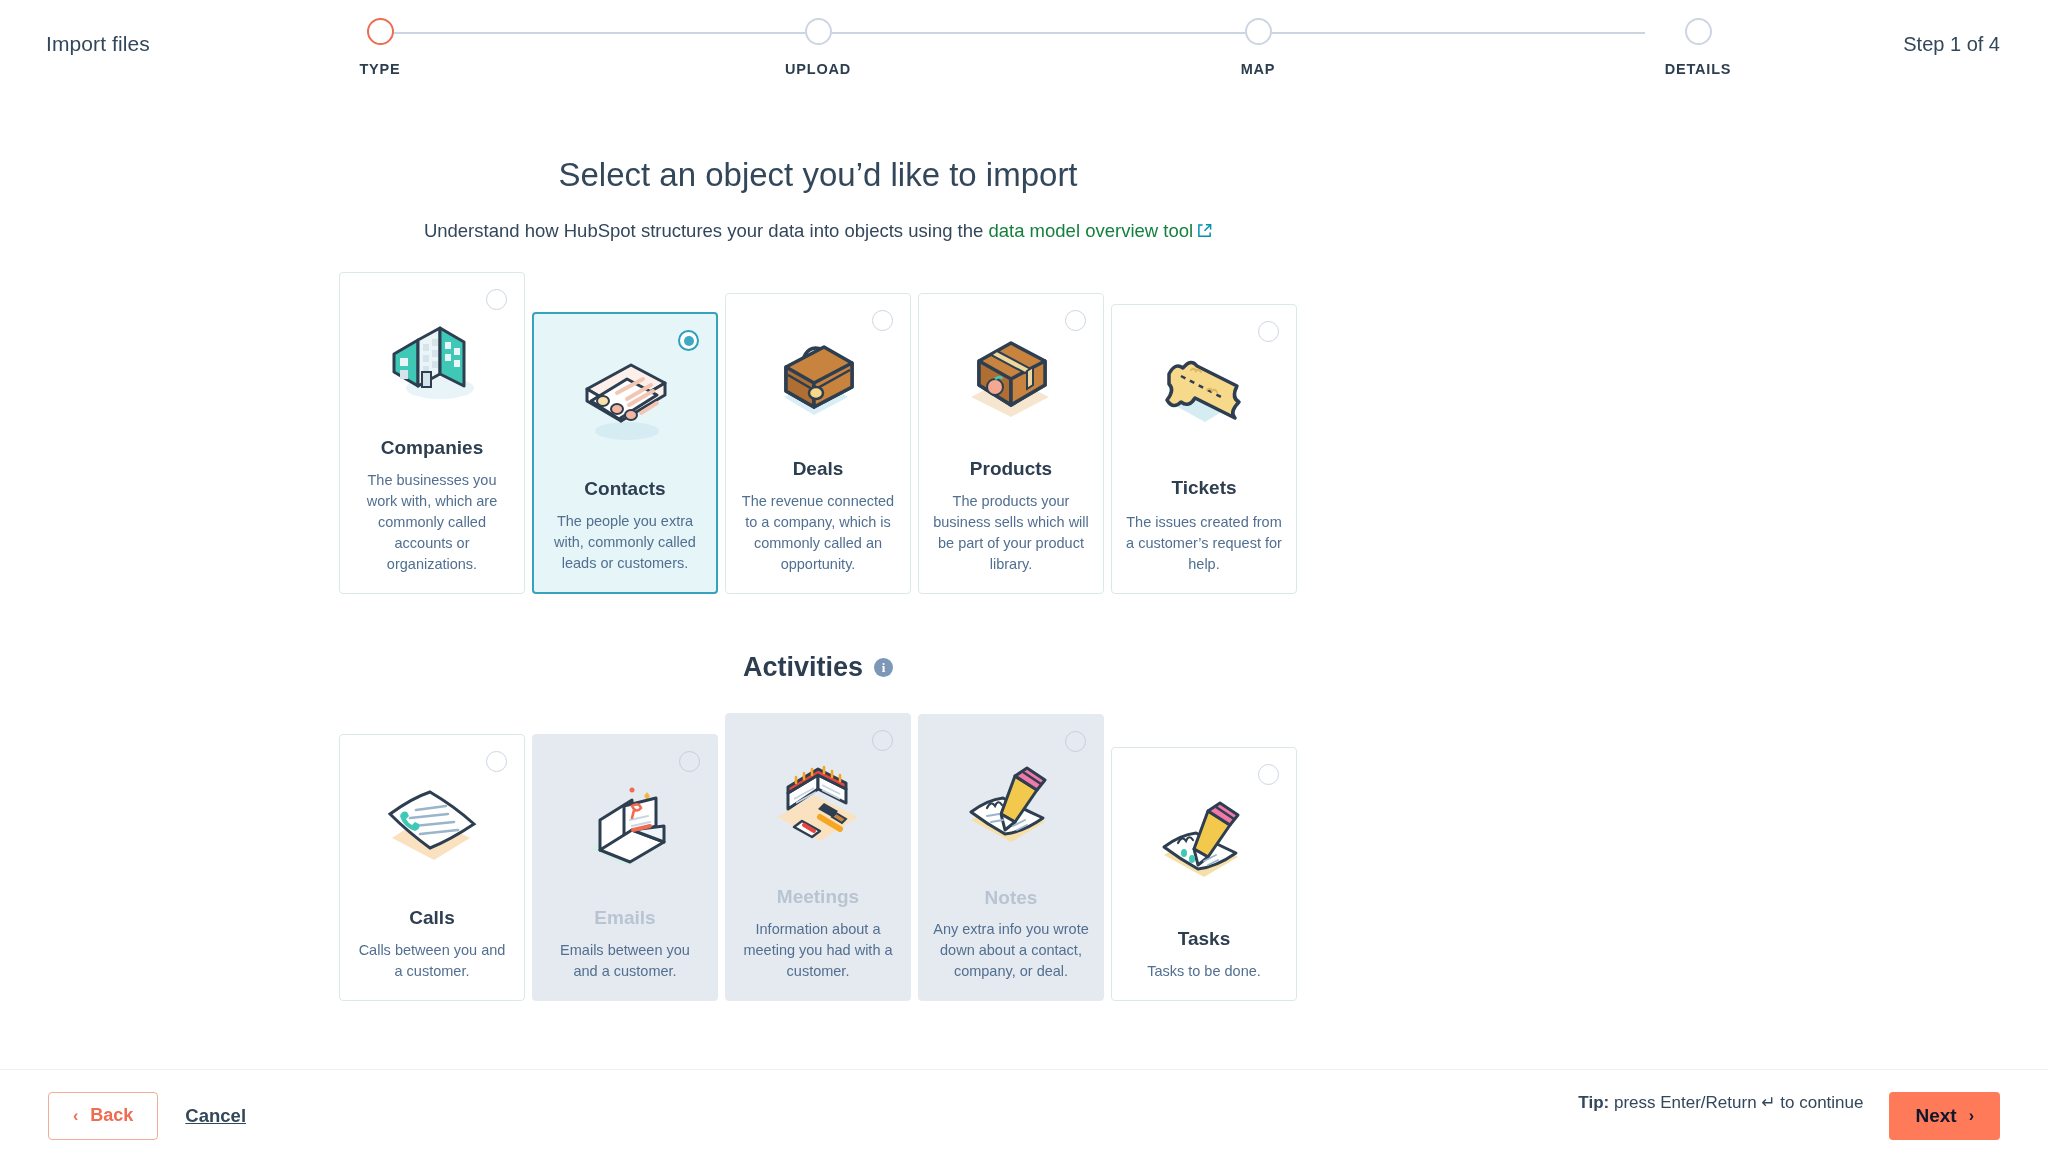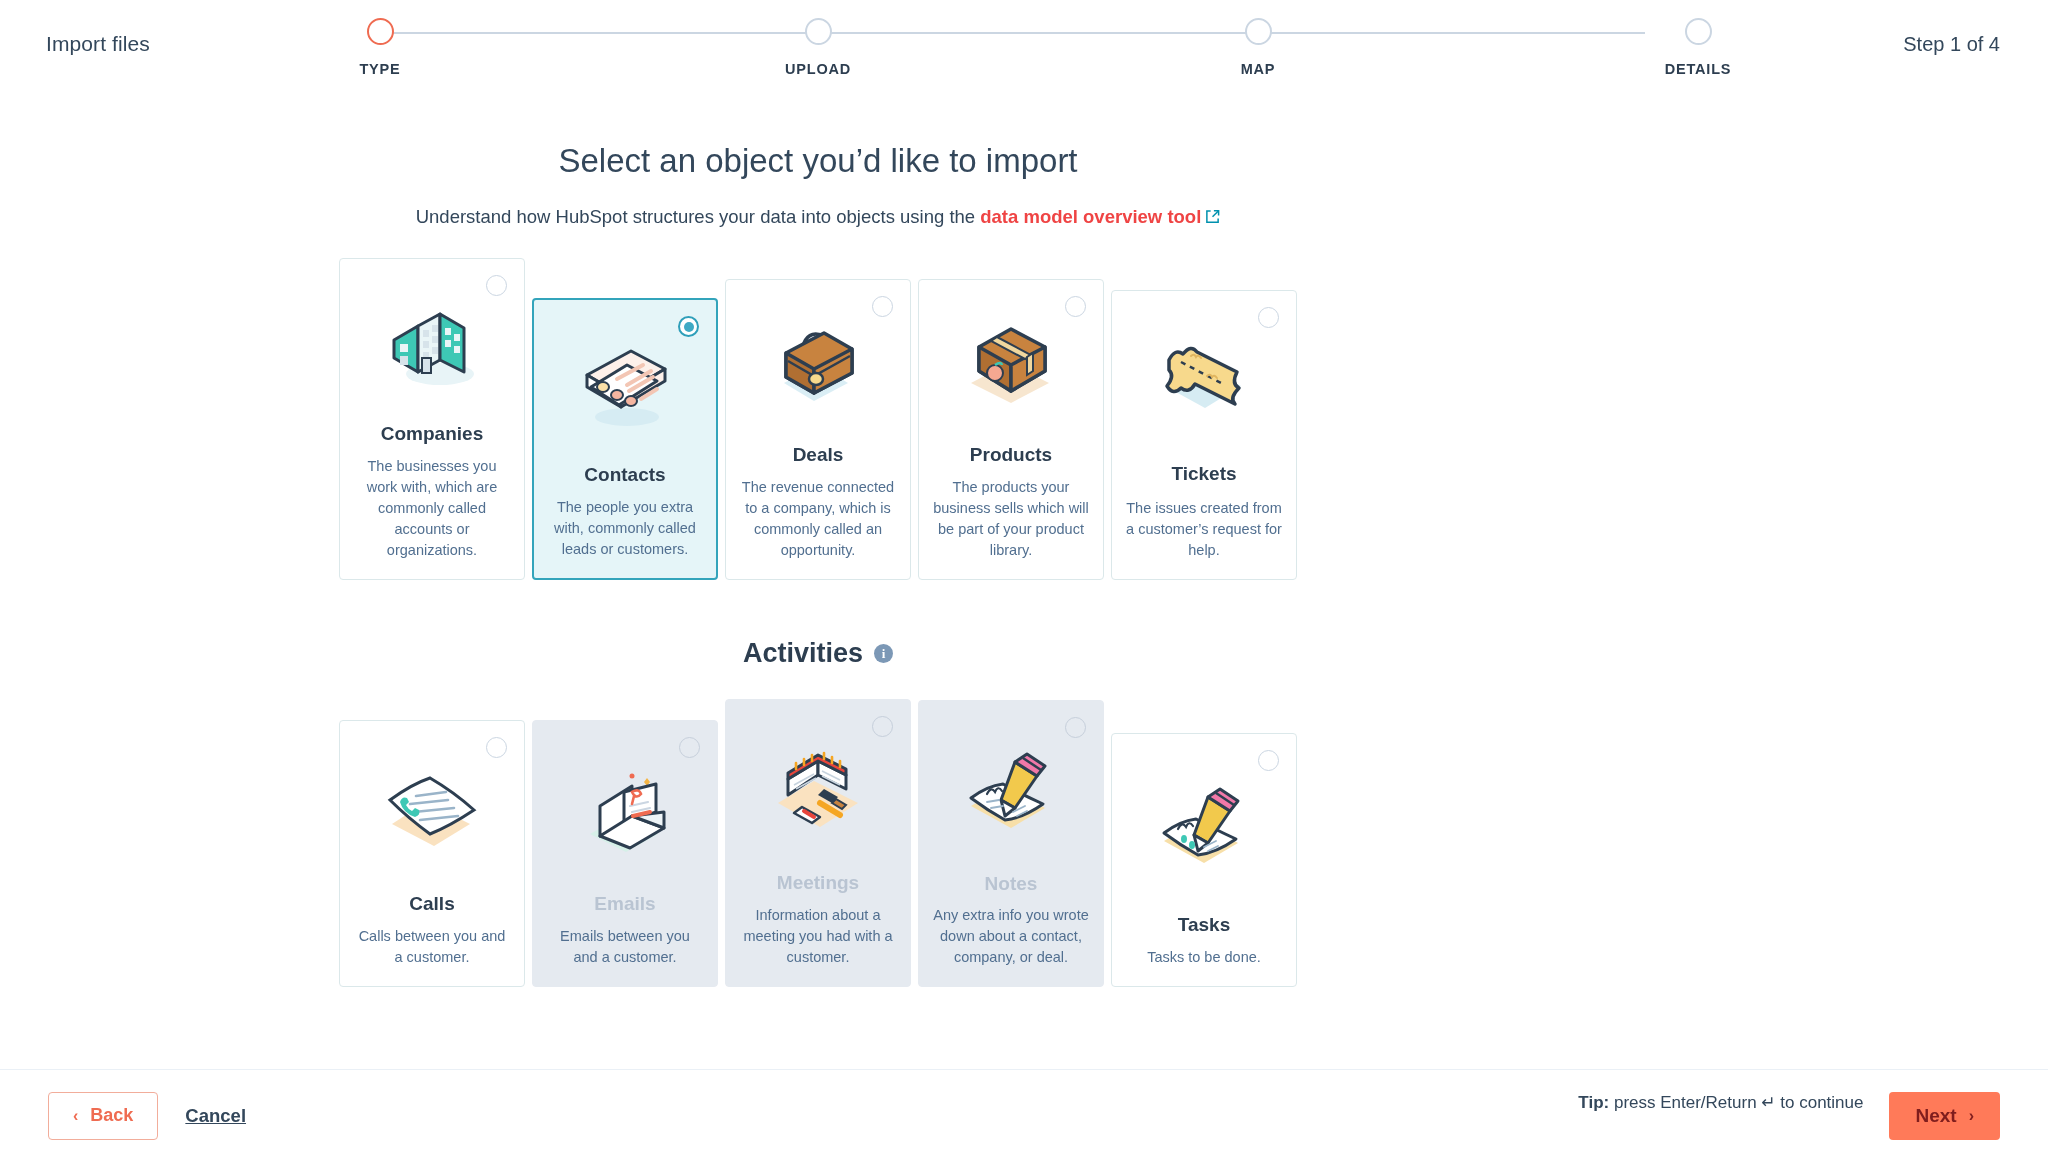--- a/index.html
+++ b/index.html
@@ -40,32 +40,32 @@
     border: 2.4px solid #cbd6e2; background: #fff;
     margin: 0 auto; position: relative; z-index: 2;
   }
   .step.active .dot { border-color: #ef6b51; }
   .step .lbl {
     margin-top: 16px; font-size: 14.5px; font-weight: bold;
     letter-spacing: .8px; color: #2d3e50;
   }
 
   
-  .main { position: absolute; top: 92px; left: 0; width: 1636px; height: 977px; }
+  .main { position: absolute; top: 106px; left: 0; width: 1636px; height: 977px; }
 
   .title {
     text-align: center; margin-top: 50px;
     font-size: 33px; font-weight: 400; color: #33475b;
   }
   .subtitle {
     text-align: center; margin-top: 26px;
     font-size: 18.5px; color: #33475b;
   }
   .subtitle a {
-    color: #ef4444; font-weight: bold; text-decoration: none;
+    color: #15803d; font-weight: normal; text-decoration: none;
   }
   .ext-icon {
     display: inline-block; width: 15px; height: 15px; vertical-align: -1px;
     margin-left: 4px;
   }
 
   
   .grid {
     display: flex; justify-content: center; gap: 7px;
     margin-top: 30px;
@@ -148,21 +148,21 @@
     text-decoration: underline; font-weight: bold; cursor: pointer; background: none;
     border: none; font-family: "Liberation Sans", sans-serif;
   }
   .footer-right {
     margin-left: auto; display: flex; align-items: flex-start; gap: 26px; margin-right: 48px;
   }
   .tip { font-size: 17px; color: #33475b; }
   .tip b { font-weight: bold; }
   .btn-next {
     height: 48px; padding: 0 26px; border: none; border-radius: 4px;
-    background: #ff7a59; color: #7f1d1d; font-size: 19px; font-weight: bold;
+    background: #ff7a59; color: #0f172a; font-size: 19px; font-weight: bold;
     display: flex; align-items: center; gap: 12px; cursor: pointer;
     font-family: "Liberation Sans", sans-serif;
   }
   .chev { font-size: 16px; font-weight: bold; }
 </style>
 </head>
 <body>
 
 <div class="page">
 

